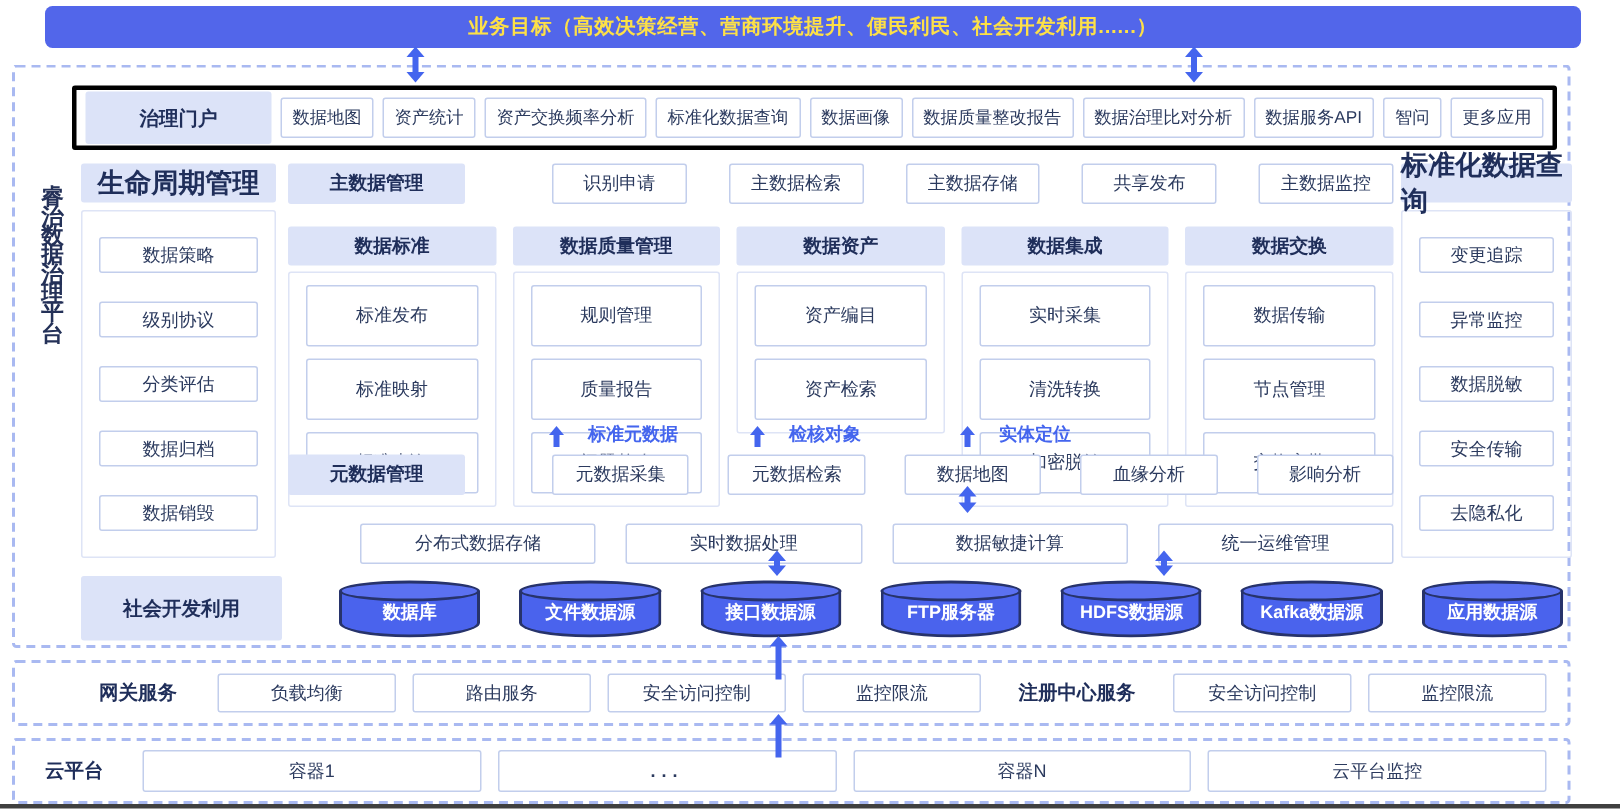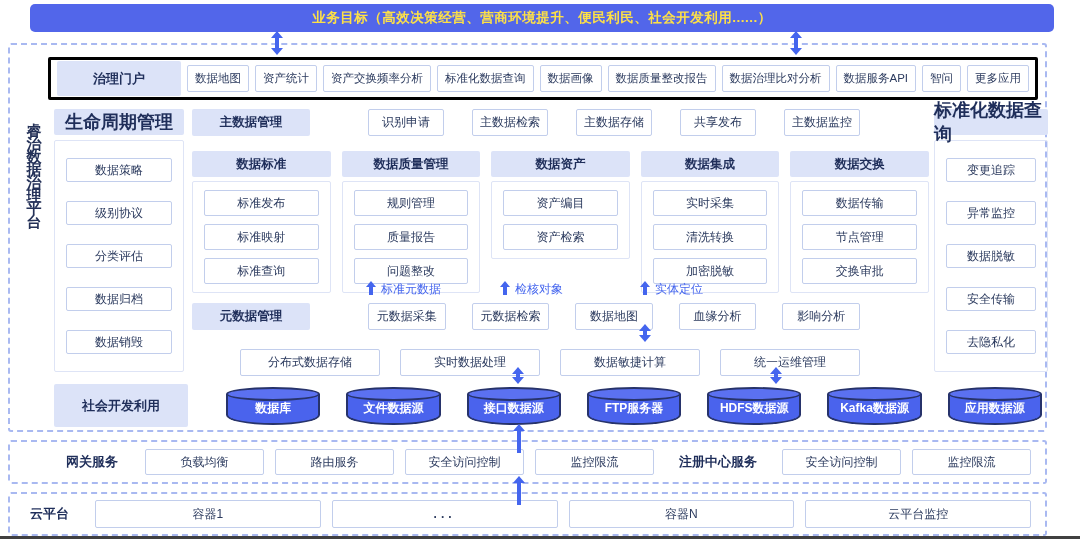--- a/index.html
+++ b/index.html
@@ -64,35 +64,35 @@
   .portal-label{ width:124px; height:35px; font-size:13px; flex:none; }
   .portal-item{ height:27px; padding:0 7px; flex:none; font-size:11.5px; }
   
   .side-col{ position:absolute; top:64px; }
   .side-col .head{ height:26px; font-size:18px; }
   .side-col .body{
     margin-top:5px; border:1px solid var(--boxborder); border-radius:2px;
     padding:17px 11px; display:flex; flex-direction:column; gap:19px;
   }
   
-  .mid-row{ position:absolute; left:182px; width:668px; height:27px; display:flex; gap:10px; }
+  .mid-row{ position:absolute; left:182px; width:737px; height:27px; display:flex; gap:10px; }
   .mid-row .rlabel{ width:118px; flex:none; height:27px; }
   .mid-row .ritems{ flex:1; display:flex;padding-left:48px; }
   .mid-row .ritems .item{ flex:1; height:27px; }
   .cols{ position:absolute; left:182px; top:106px; width:737px; display:flex; gap:11px;border-radius:32px; }
   .col{ flex:1; }
   .col .head{ height:26px; }
   .col .cbody{
     margin-top:4px; border:1px solid var(--boxborder); border-radius:2px;
     padding:8px 11px; display:flex; flex-direction:column; gap:8px;
   }
-  .col .cbody .item{ height:26px; }
+  .col .cbody .item{ height:41px; }
   .flow{
-    position:absolute; top:236px; display:flex; align-items:flex-start; gap:5px;
-    color:var(--accent); font-size:12px; font-weight:normal;
+    position:absolute; top:236px; display:flex; align-items:flex-end; gap:16px;
+    color:var(--accent); font-size:12px; font-weight:bold;
   }
   .flow-arrow{ position:relative; width:10px; height:14px; display:inline-block; }
   .flow-arrow::before{
     content:""; position:absolute; top:0; left:0;
     border-left:5px solid transparent; border-right:5px solid transparent;
     border-bottom:6px solid var(--accent);
   }
   .flow-arrow::after{
     content:""; position:absolute; top:5px; left:3px; width:4px; bottom:0;
     background:var(--accent);

